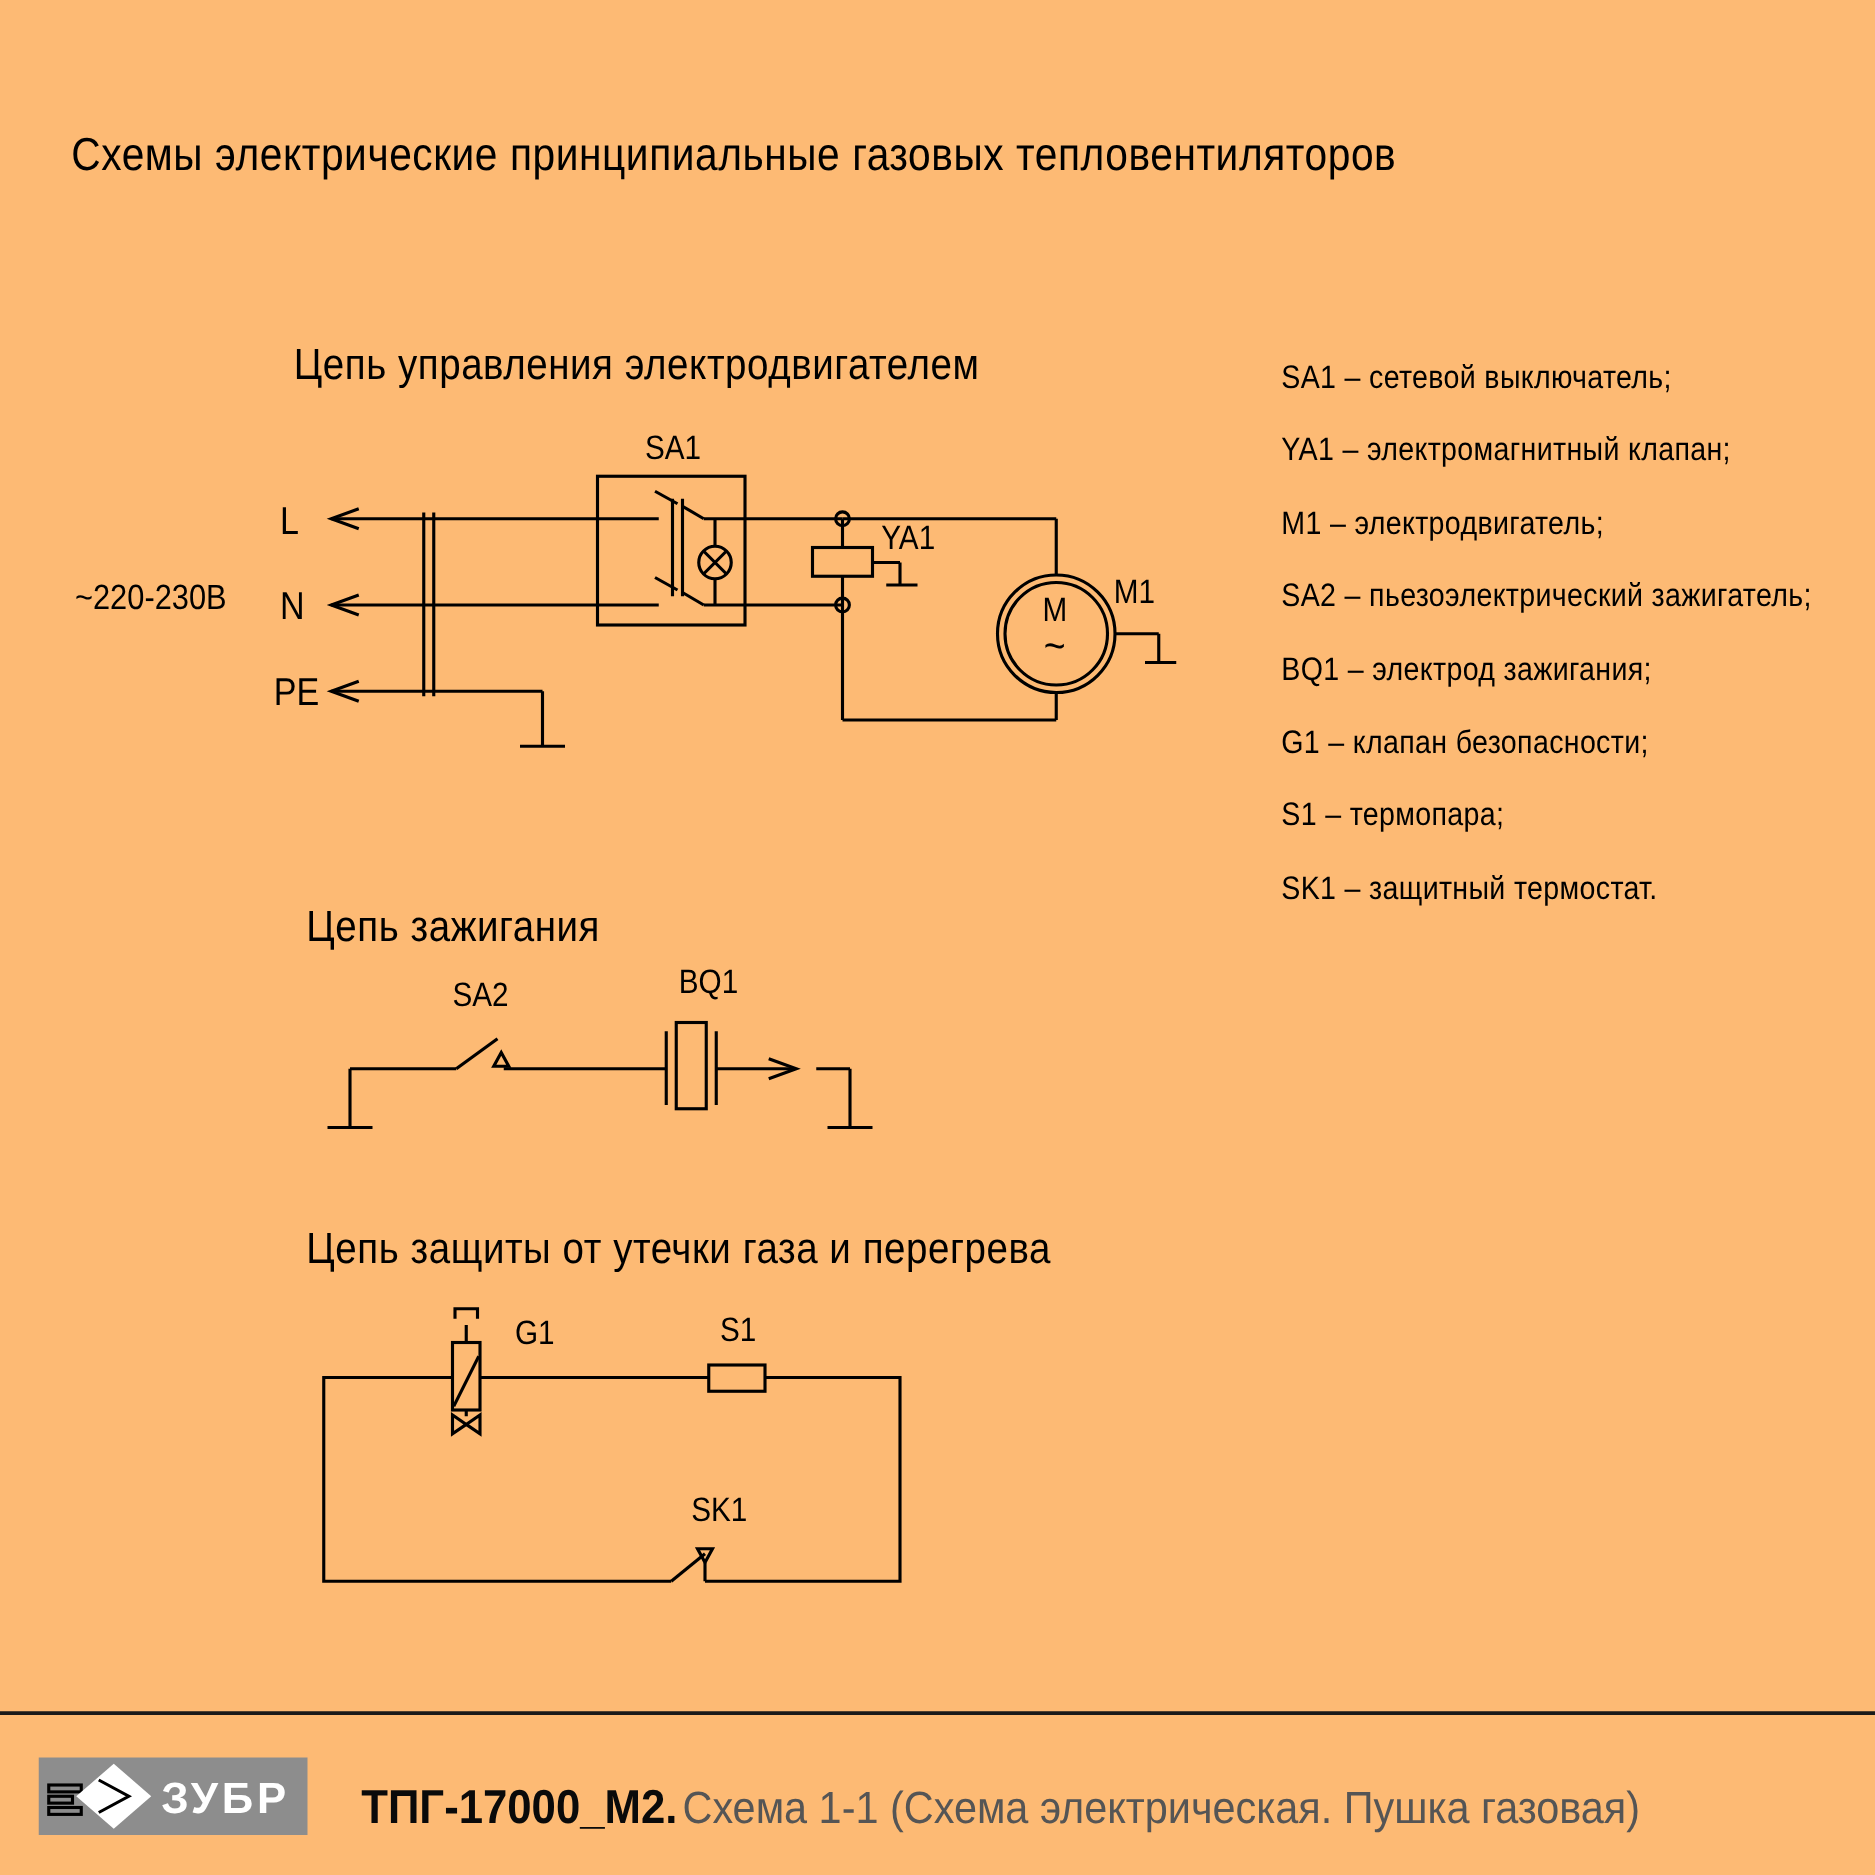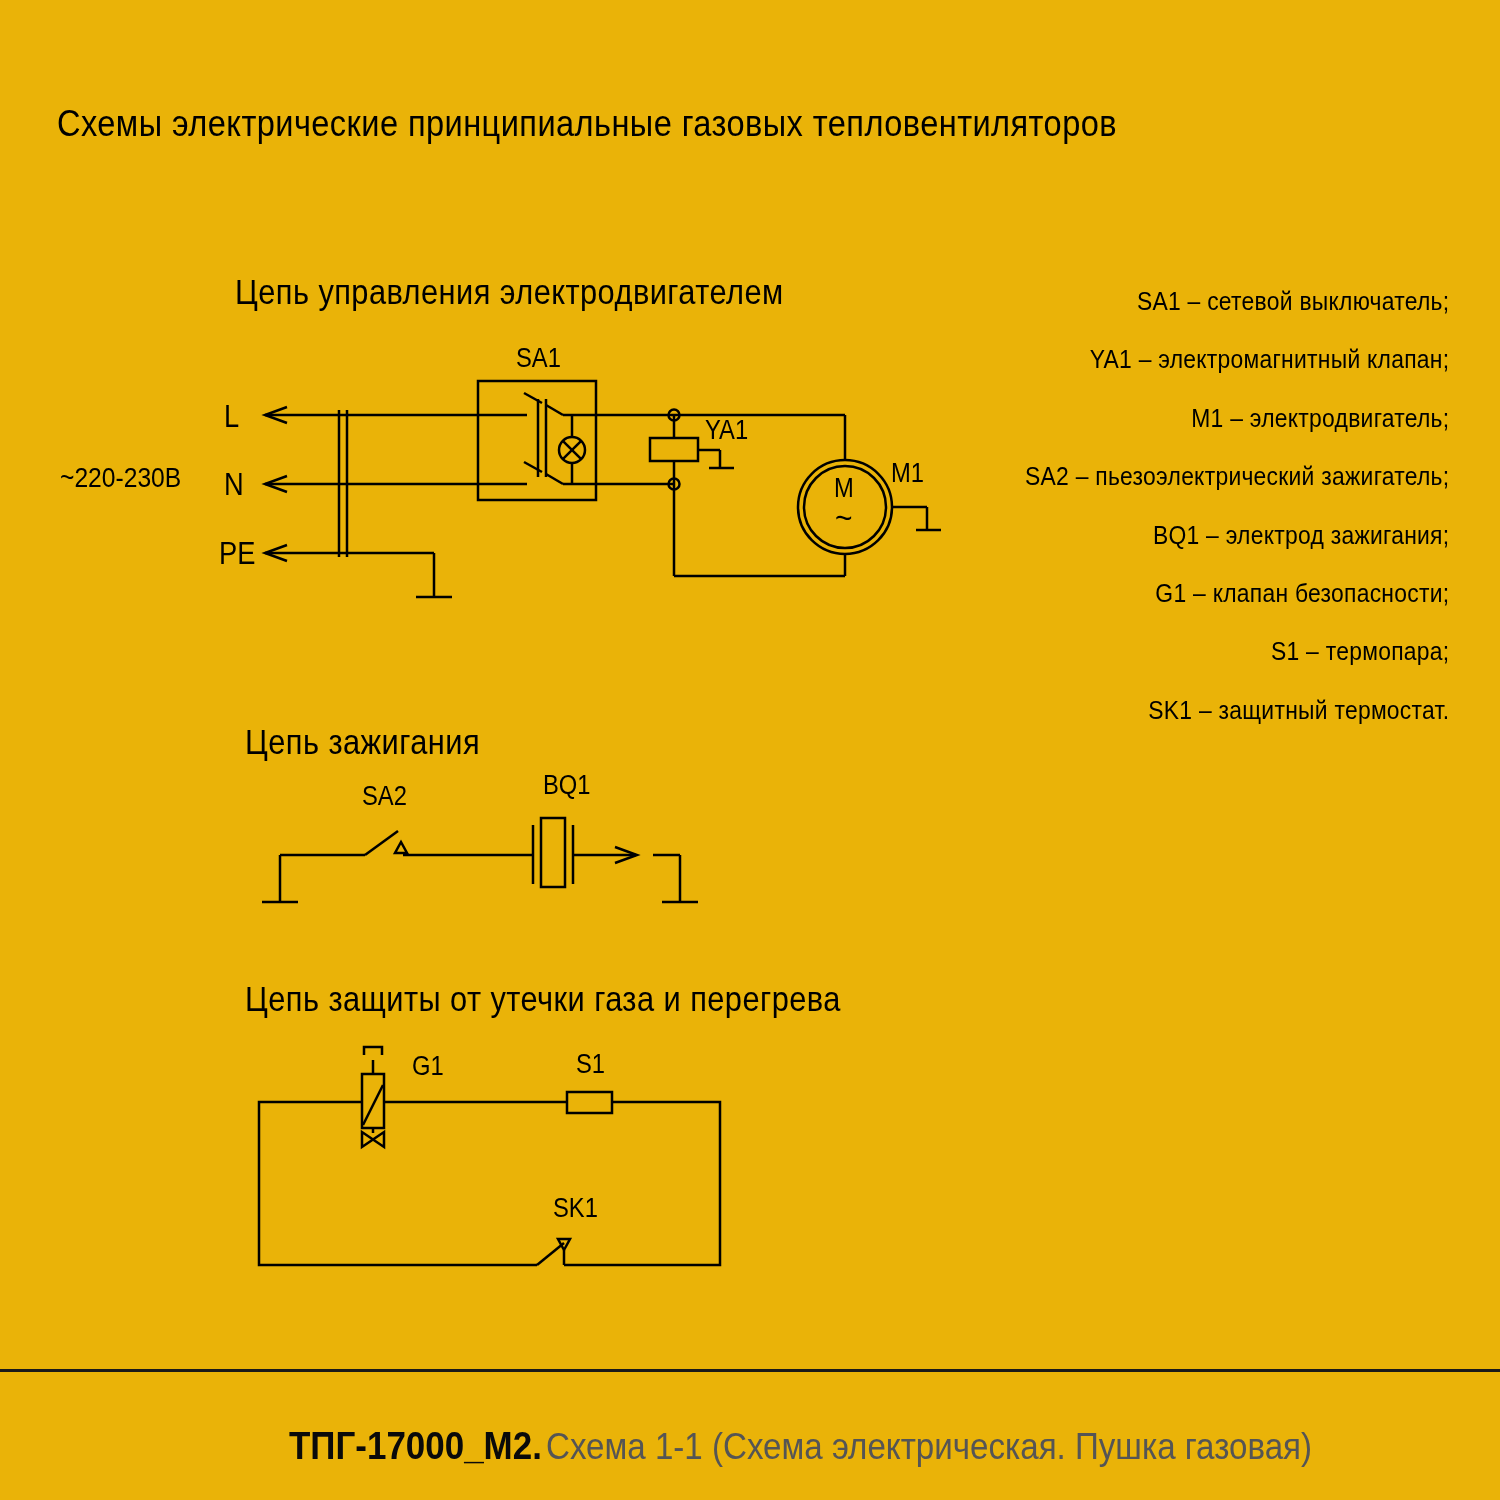--- a/index.html
+++ b/index.html
@@ -1,17 +1,17 @@
 <!DOCTYPE html>
 <html><head>
 <meta charset="utf-8">
 <style>
   html,body{margin:0;padding:0;background:#fff;}
-  .canvas{position:relative;width:1500px;height:1500px;background:#eab308;
-          font-family:"Liberation Sans", sans-serif;color:#000;overflow:hidden;text-align:right;}
+  .canvas{position:relative;width:1500px;height:1500px;background:#fdba74;
+          font-family:"Liberation Sans", sans-serif;color:#000;overflow:hidden;}
   .abs{position:absolute;}
   .cond{transform:scaleX(0.88);transform-origin:0 0;white-space:nowrap;}
   .page-title{font-size:37px;letter-spacing:0.5px;}
   .sec-title{font-size:35px;letter-spacing:0.5px;}
   .lbl{position:absolute;white-space:nowrap;color:#000;}
   .legend{position:absolute;left:1025px;top:272px;}
   .legend-row{font-size:26px;line-height:58.4px;letter-spacing:0.3px;}
   svg line,svg path,svg rect,svg circle{stroke:#000;stroke-width:2.5;fill:none;}
   .footer-sep{position:absolute;left:0;top:1369px;width:1500px;height:3px;background:#1a1a1a;}
   .logo-box{position:absolute;left:31px;top:1406px;width:215px;height:62px;background:#8d8d8d;}
@@ -169,19 +169,31 @@
     </g>
     <g>
       <line x1="537" y1="1265" x2="564" y2="1243"></line>
       <path d="M558,1239 L570,1239 L564,1250 Z" fill="#fff"></path>
       <line x1="564" y1="1250" x2="564" y2="1265"></line>
     </g>
   </svg>
 
   <div class="footer-sep"></div>
 
+  <div class="logo-box">
+    <svg width="215" height="62" viewBox="0 0 215 62">
+      <g>
+        <rect x="8" y="22" width="26" height="5.5" fill="#fff" stroke="none"></rect>
+        <rect x="8" y="31" width="19" height="5.5" fill="#fff" stroke="none"></rect>
+        <rect x="8" y="40" width="26" height="5.5" fill="#fff" stroke="none"></rect>
+        <polygon points="60,5 90,31 60,57 30,31" fill="#fff" stroke="none"></polygon>
+        <path d="M48,18 L72,31 L48,44" stroke="#8d8d8d" stroke-width="7" fill="none"></path>
+      </g>
+      <text x="98" y="44" font-size="35" font-weight="bold" letter-spacing="3" fill="#ffffff" stroke="none" font-family="Liberation Sans, sans-serif">ЗУБР</text>
+    </svg>
+  </div>
 
   <div class="footer-line">
     <span class="footer-model">ТПГ-17000_М2.</span>
     <span class="footer-desc">Схема 1-1 (Схема электрическая. Пушка газовая)</span>
   </div>
 
 </div>
 
 </body></html>

